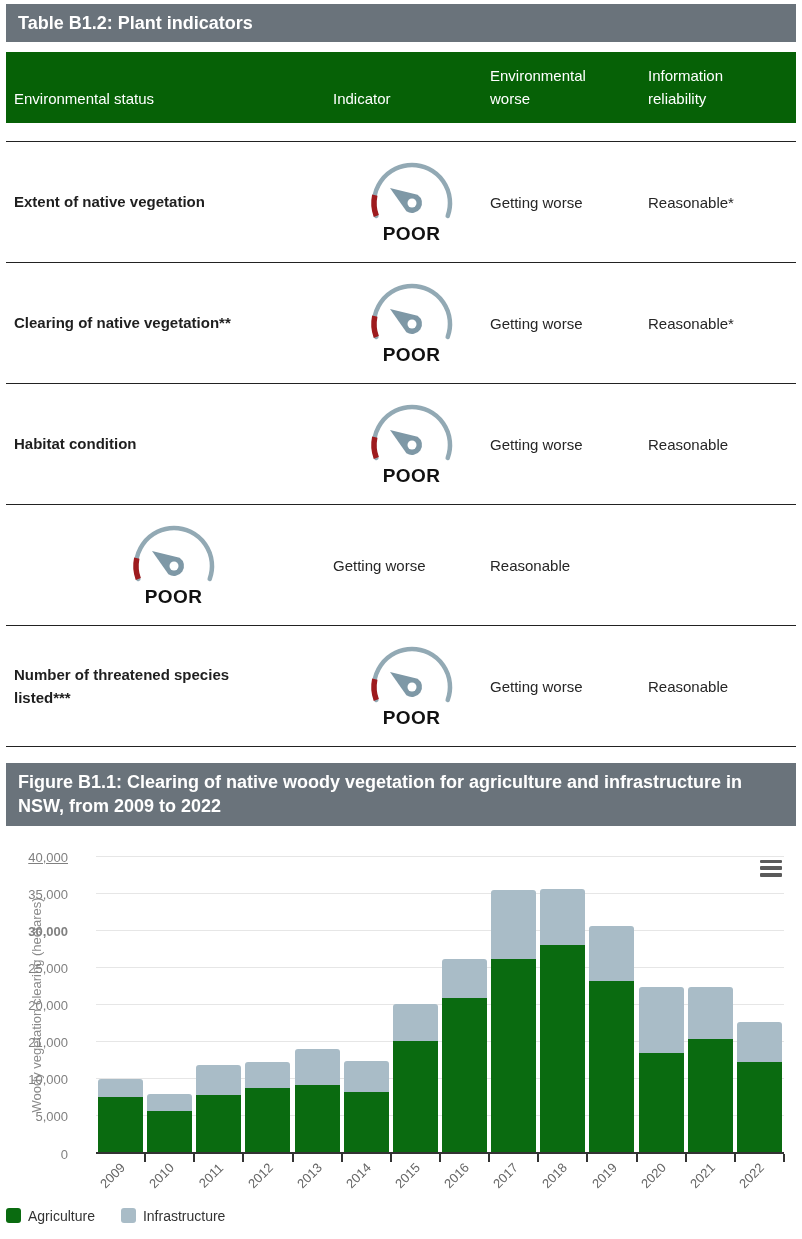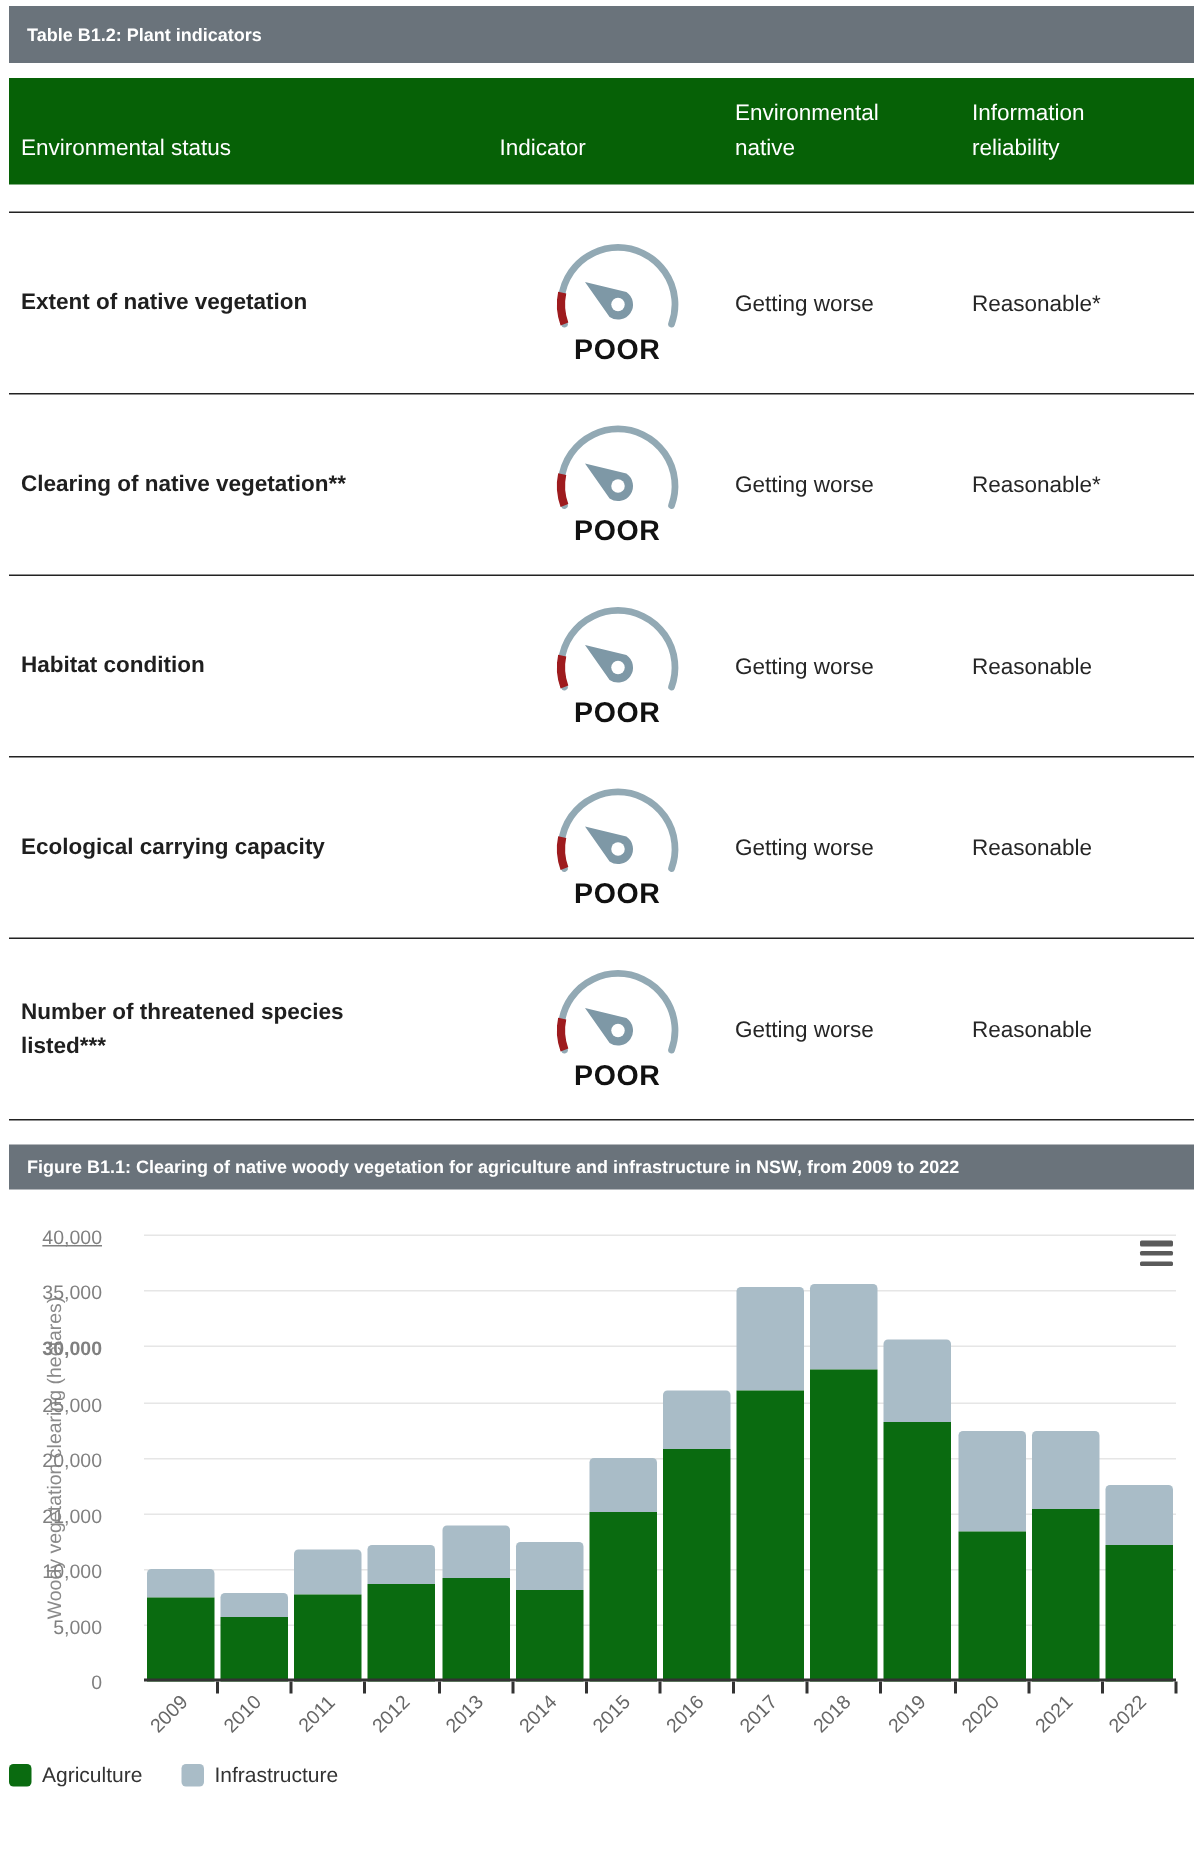--- a/index.html
+++ b/index.html
@@ -10,21 +10,21 @@
     color: #262626;
     overflow: hidden;
   }
   .page { padding: 4px 6px 0 6px; }
 
   
   .section-bar {
     background: #6a737b;
     color: #ffffff;
     font-weight: bold;
-    font-size: 12px;
+    font-size: 18px;
     line-height: 1.35;
     padding: 7px 12px;
     margin-bottom: 10px;
   }
   .section-bar.single { height: 38px; display: flex; align-items: center; padding: 0 12px; }
 
   
   .tbl-header {
     background: #066106;
     color: #ffffff;
@@ -137,21 +137,21 @@
 
 <div class="page">
 
   <div class="section-bar single">
     <span>Table B1.2: Plant indicators</span>
   </div>
 
   <div class="tbl-header">
     <div class="col">Environmental status</div>
     <div class="col">Indicator</div>
-    <div class="col">Environmental native</div>
+    <div class="col">Environmental worse</div>
     <div class="col">Information reliability</div>
   </div>
 
   <div class="tbl-body">
 
     <div class="tbl-row">
       <div class="cell-indicator">Extent of native vegetation</div>
       <div class="cell-status">
         <div class="gauge">
           <svg width="96" height="62" viewBox="0 0 96 62">
@@ -195,21 +195,20 @@
             <circle cx="48" cy="44" r="4.5" fill="#ffffff"></circle>
           </svg>
           <div class="gauge-label">POOR</div>
         </div>
       </div>
       <div class="cell-text">Getting worse</div>
       <div class="cell-text">Reasonable</div>
     </div>
 
     <div class="tbl-row">
-      <div class="cell-indicator">Ecological carrying capacity</div>
       <div class="cell-status">
         <div class="gauge">
           <svg width="96" height="62" viewBox="0 0 96 62">
             <path d="M12.3 57 A38 38 0 1 1 83.7 57" fill="none" stroke="#92a9b4" stroke-width="4.5" stroke-linecap="round"></path>
             <path d="M12.3 57 A38 38 0 0 1 10.8 36.1" fill="none" stroke="#9e1b1e" stroke-width="5.5"></path>
             <path d="M26 29 L53.6 35.7 A10 10 0 1 1 42.4 52.3 Z" fill="#7e98a6"></path>
             <circle cx="48" cy="44" r="4.5" fill="#ffffff"></circle>
           </svg>
           <div class="gauge-label">POOR</div>
         </div>

